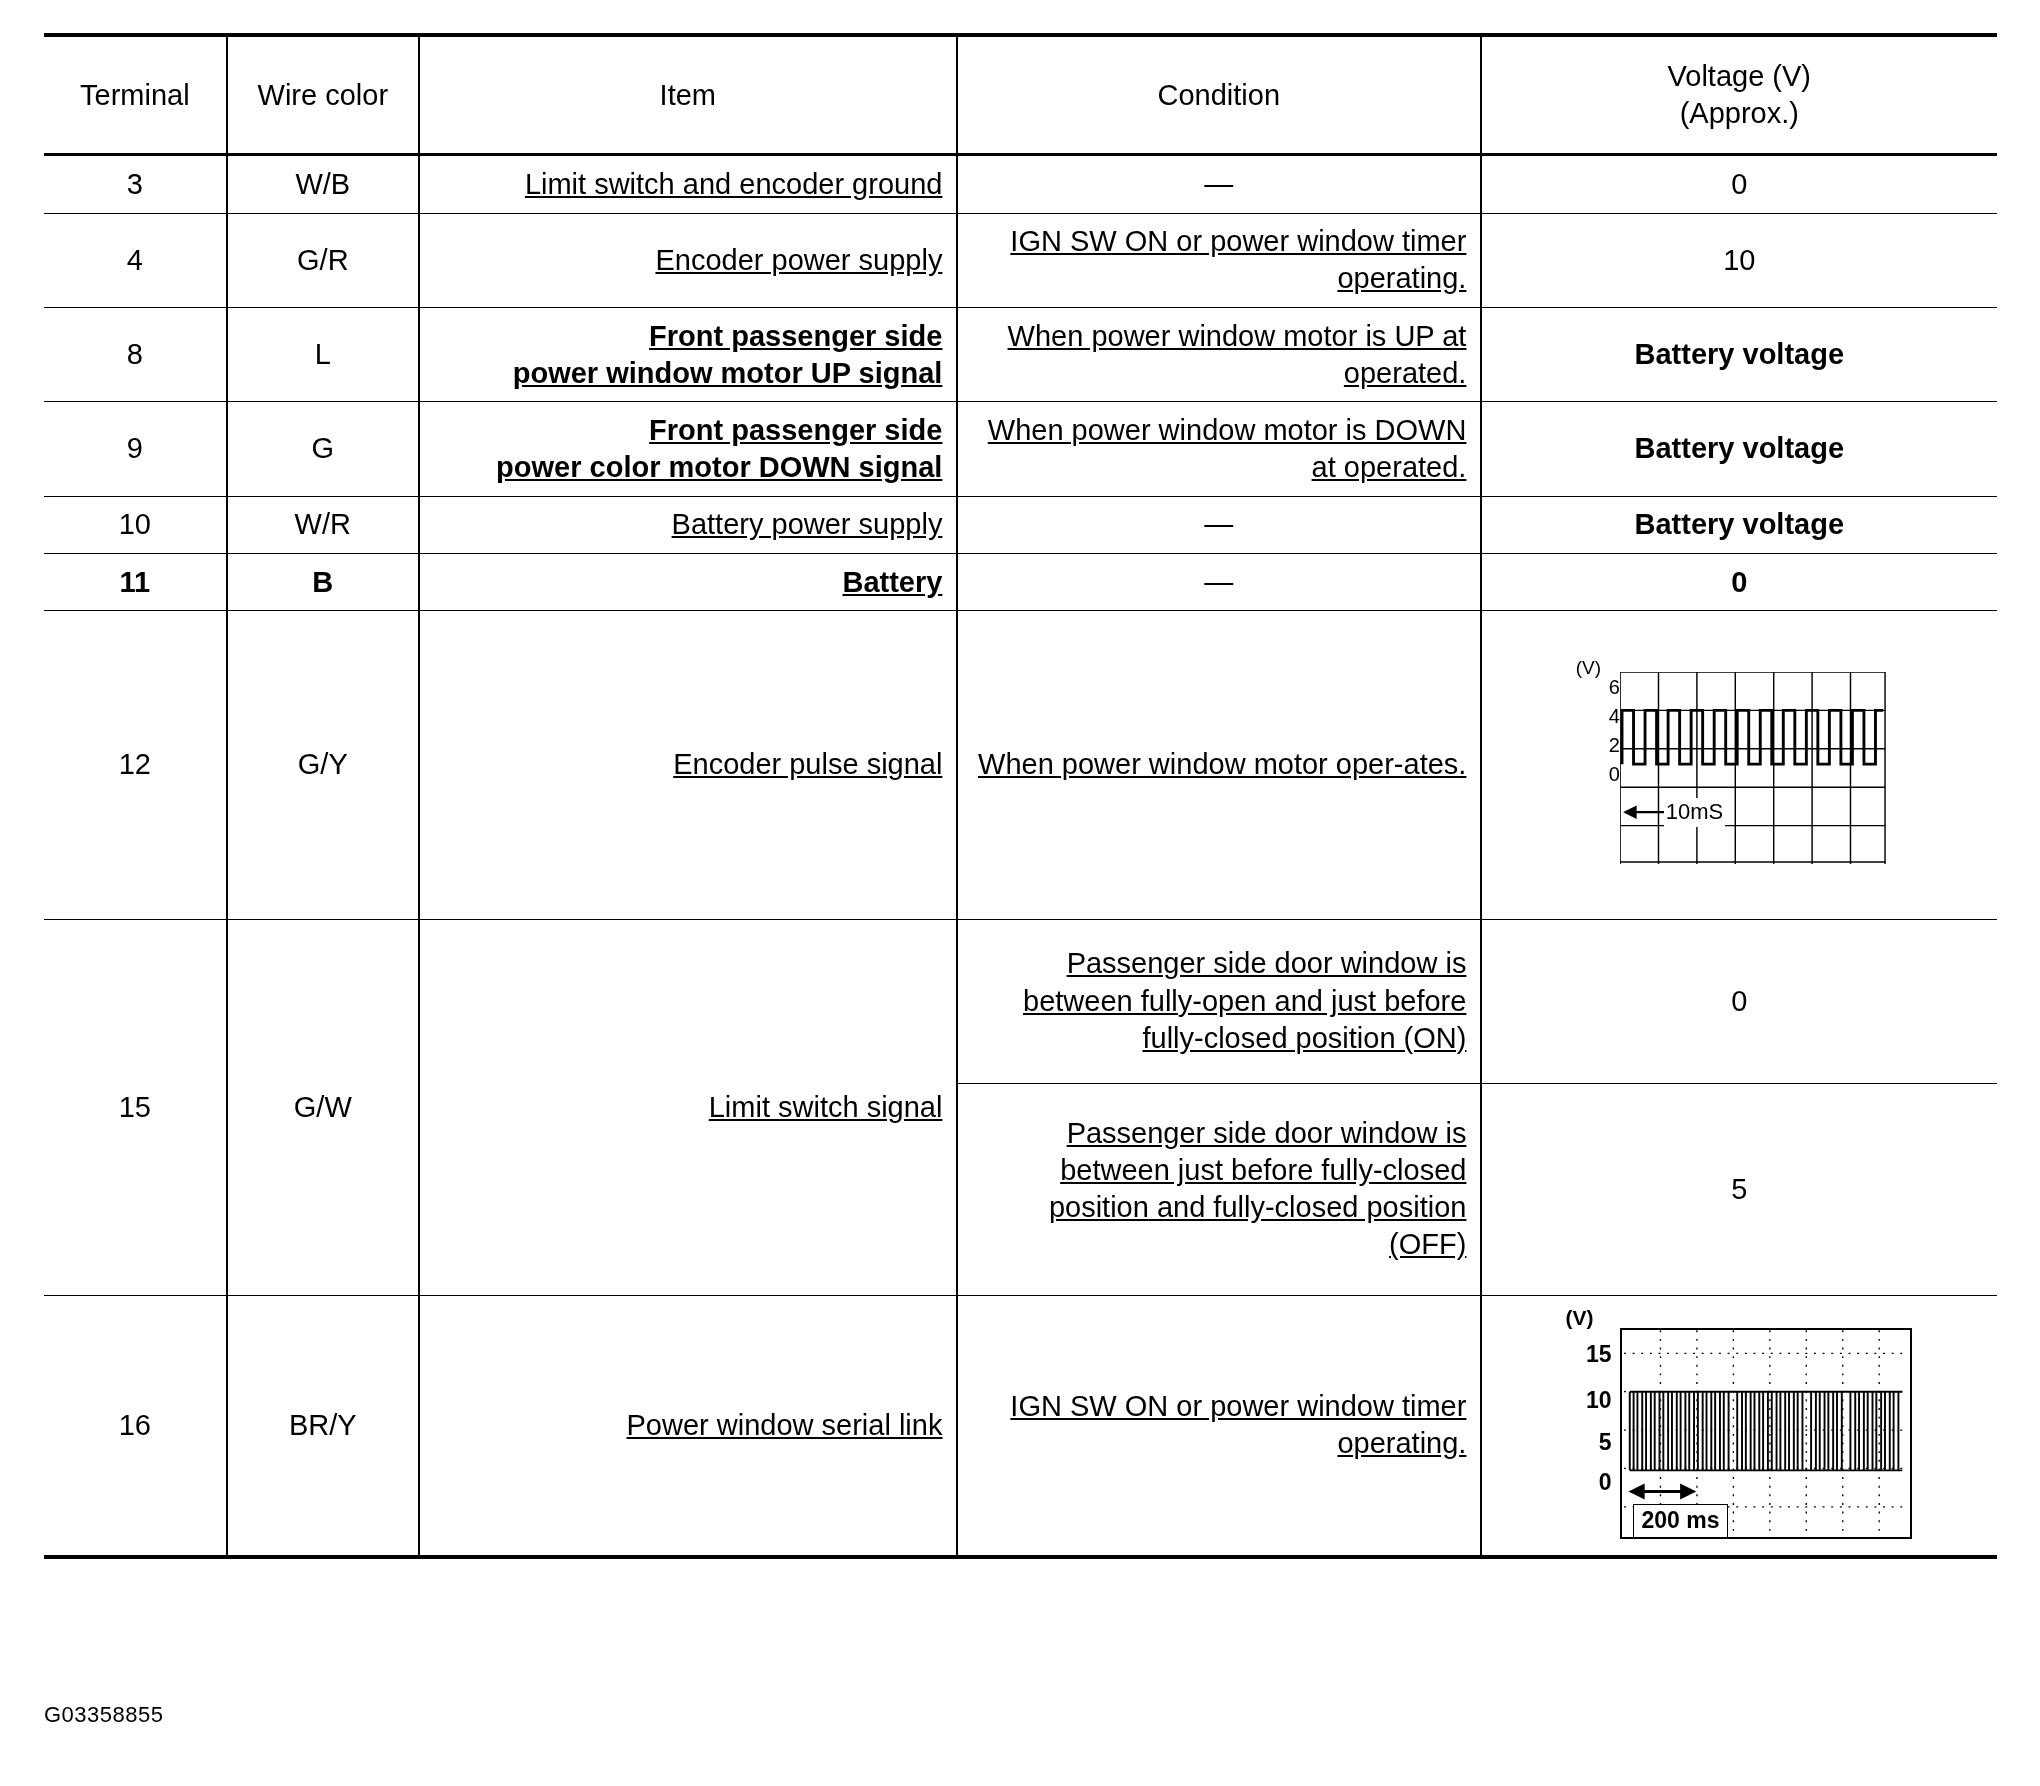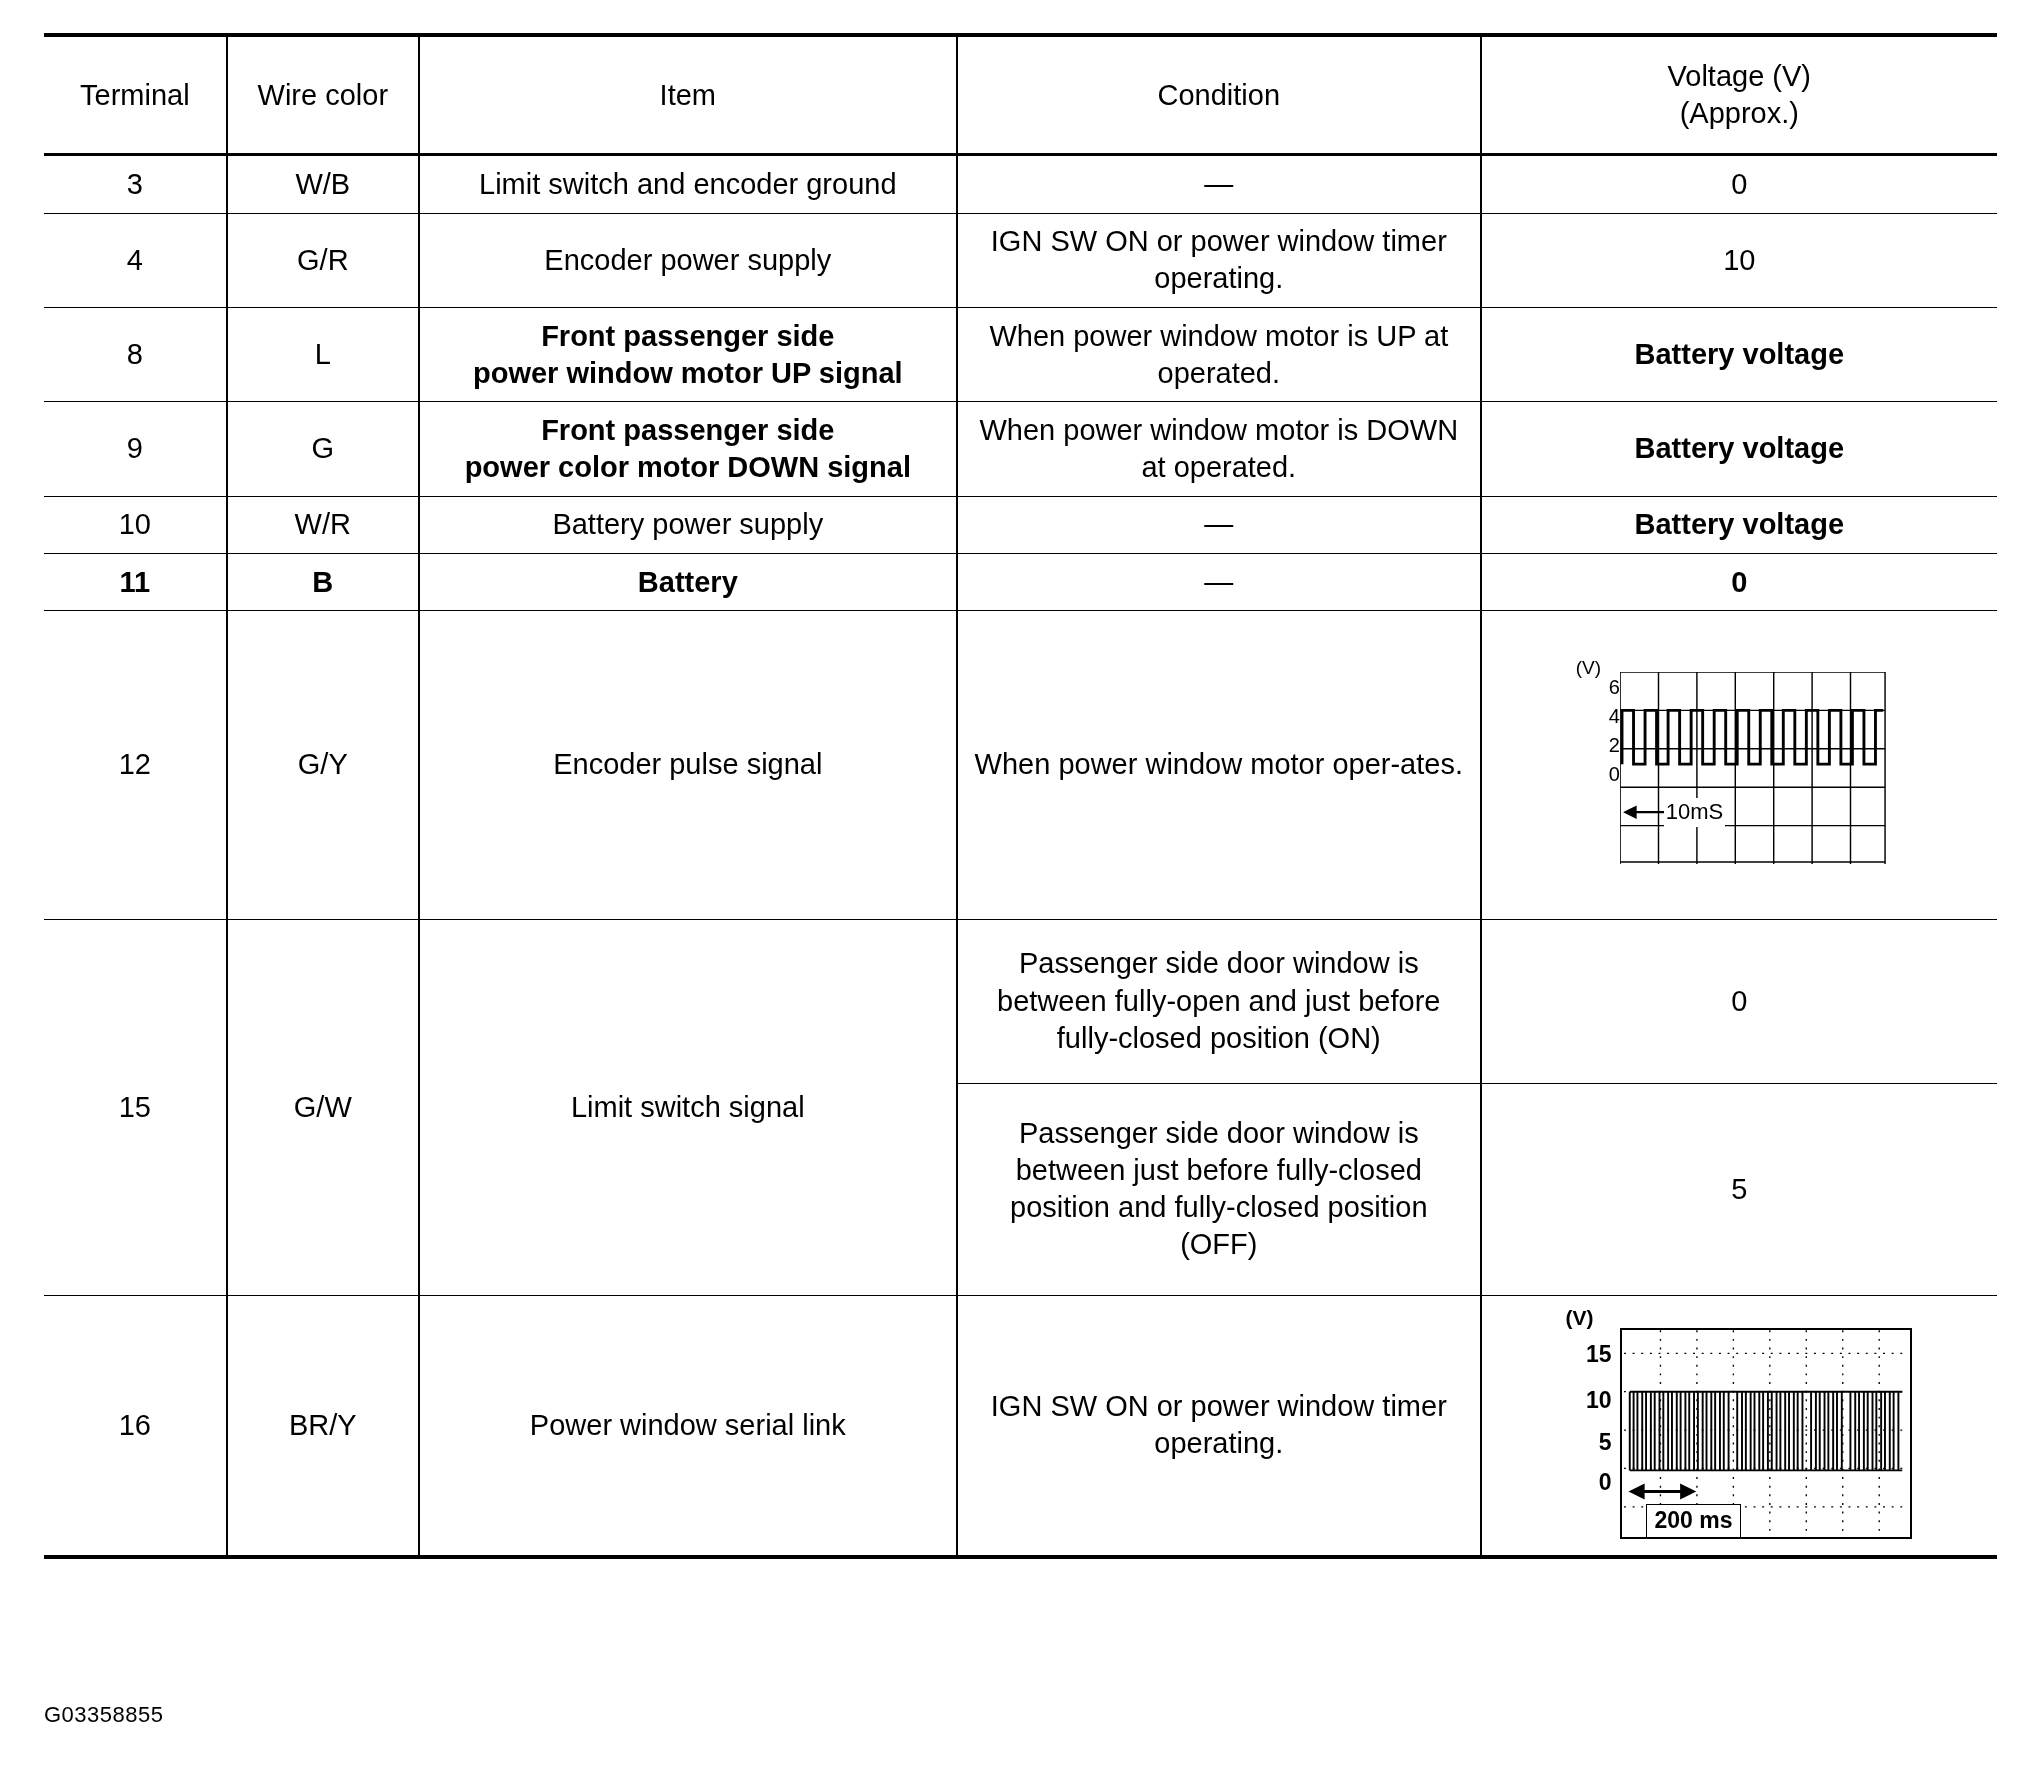--- a/index.html
+++ b/index.html
@@ -51,21 +51,21 @@
     padding-top: 21px;
     padding-bottom: 21px;
   }
   .col-term   { width: 183px; }
   .col-wire   { width: 192px; }
   .col-item   { width: 538px; }
   .col-cond   { width: 524px; }
   .col-volt   { width: 516px; }
 
   td.c { text-align: center; }
-  td.l { text-align: center; }
+  td.l { text-align: right; text-decoration: underline; }
   .nowrapline { white-space: nowrap; }
 
   
   table.spec tr > :first-child { border-left: none; }
   table.spec tr > :last-child  { border-right: none; }
 
   .dash { font-size: 29px; letter-spacing: 0; }
 
   .bold { font-weight: bold; }
 
@@ -129,21 +129,21 @@
     left: 58px;
     top: 23px;
     width: 288px;
     height: 207px;
     border: 2.9px solid #000;
     background: #fff;
     overflow: hidden;
   }
   .wave2 .tlabel {
     position: absolute;
-    left: 84px;
+    left: 71px;
     bottom: 7.7px;
     font-size: 23px;
     font-weight: bold;
     background: #fff;
     border: 1.9px solid #000;
     padding: 1px 7.7px;
   }
 
   .figcode {
     position: absolute;

